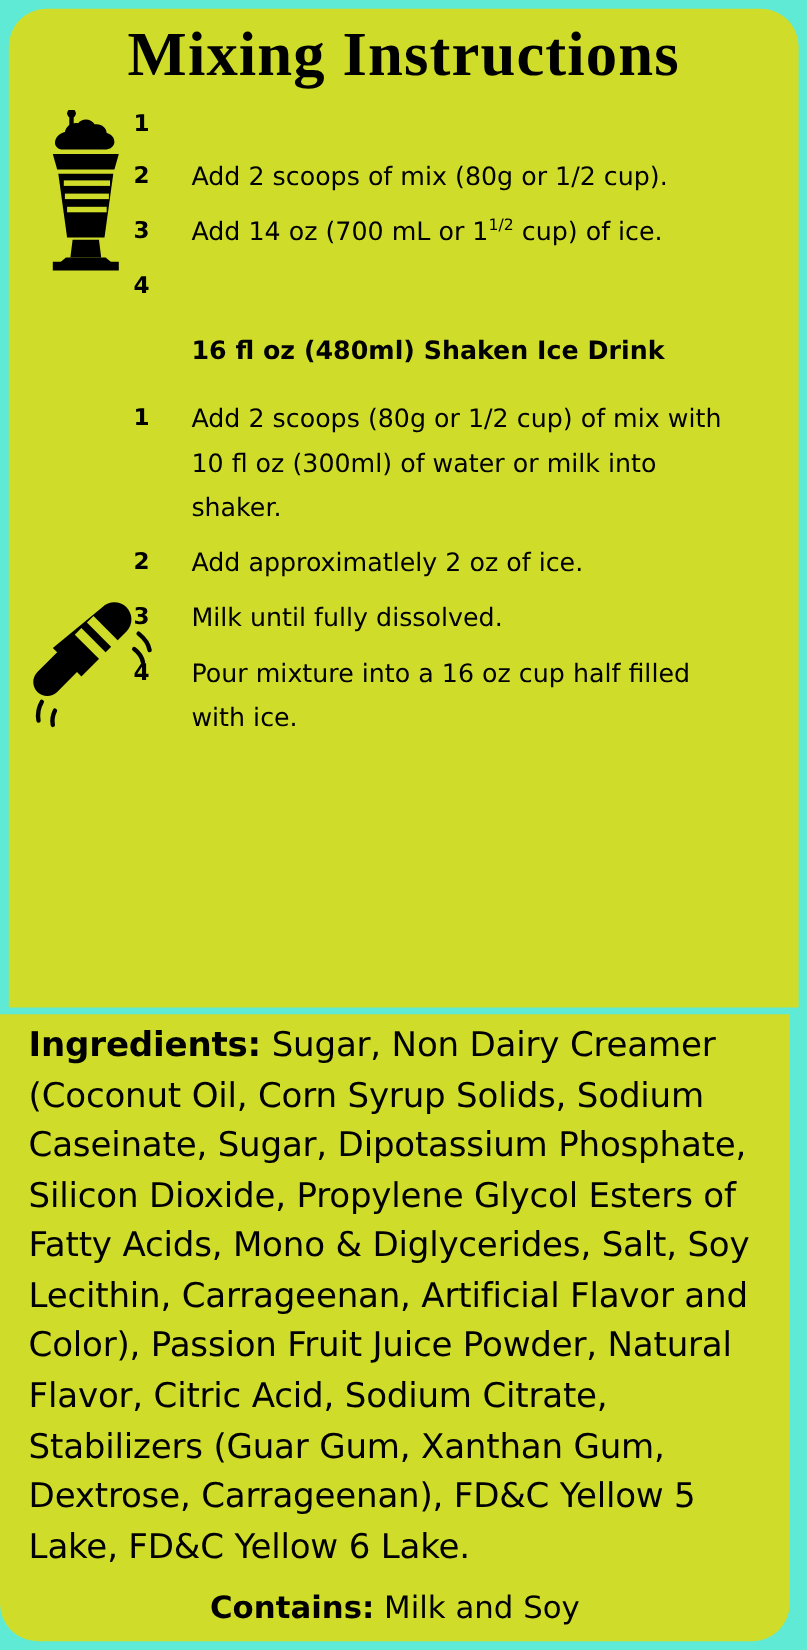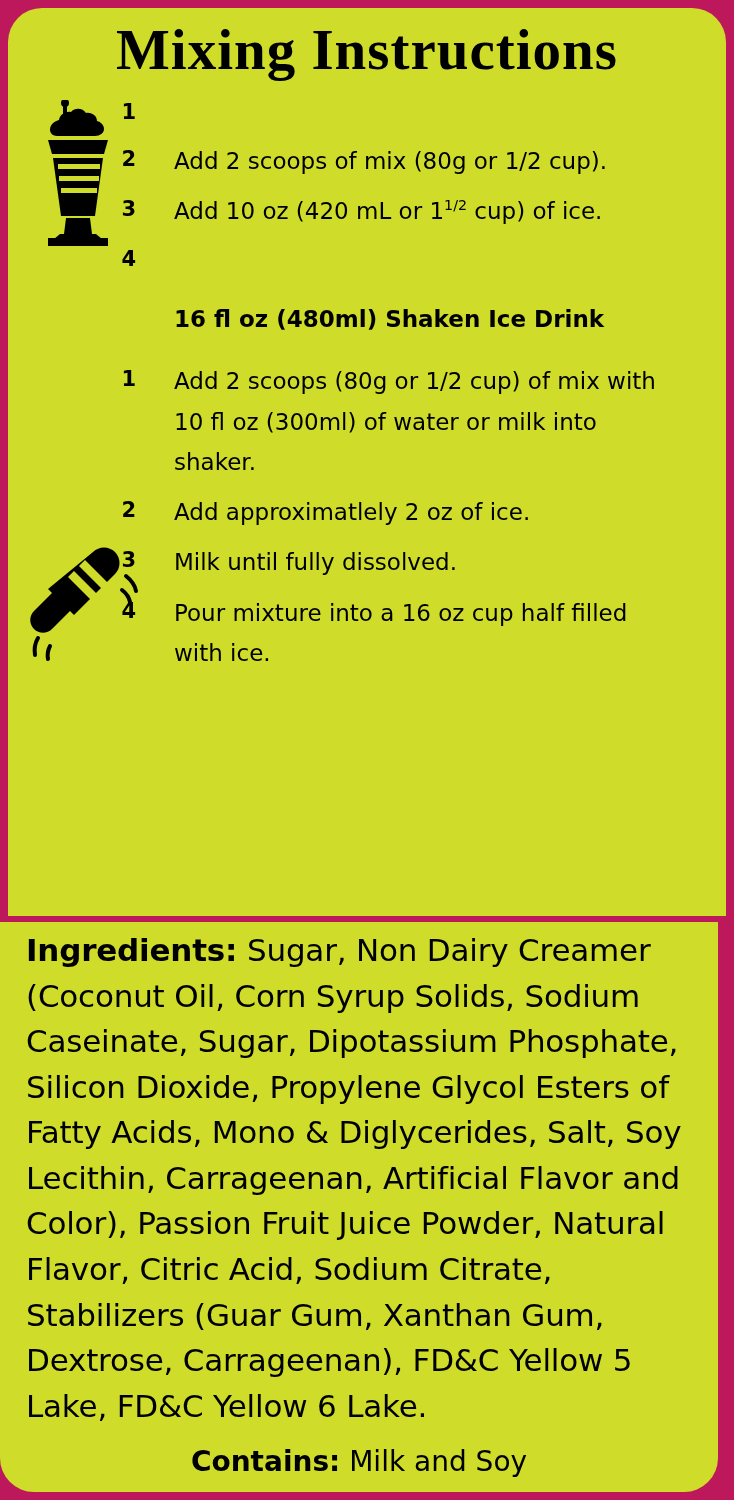--- a/index.html
+++ b/index.html
@@ -11,21 +11,21 @@
     width: 734px;
     height: 1500px;
     font-family: "DejaVu Sans", sans-serif;
     -webkit-font-smoothing: antialiased;
   }
 
   .label {
     position: relative;
     width: 734px;
     height: 1500px;
-    background: #be185d;
+    background: #5eead4;
     overflow: hidden;
   }
 
   
   .panel-top {
     position: absolute;
     left: 8px;
     top: 8px;
     width: 718px;
     height: 908px;
@@ -186,21 +186,21 @@
       <ul class="steps">
         <li class="step">
           <span class="step-num">1</span>
         </li>
         <li class="step">
           <span class="step-num">2</span>
           <span class="step-text">Add 2 scoops of mix (80g or 1/2 cup).</span>
         </li>
         <li class="step">
           <span class="step-num">3</span>
-          <span class="step-text"><span>Add 10 oz (420 mL or 1</span><sup>1/2</sup><span> cup) of ice.</span></span>
+          <span class="step-text"><span>Add 14 oz (700 mL or 1</span><sup>1/2</sup><span> cup) of ice.</span></span>
         </li>
         <li class="step">
           <span class="step-num">4</span>
         </li>
       </ul>
     </div>
 
     <div class="section" style="margin-top:28px;">
       <div class="section-heading">16 fl oz (480ml) Shaken Ice Drink</div>
       <ul class="steps" style="margin-top:28px;">

